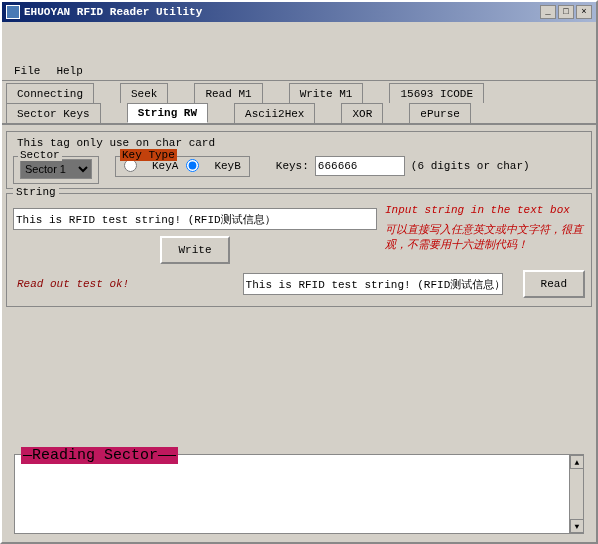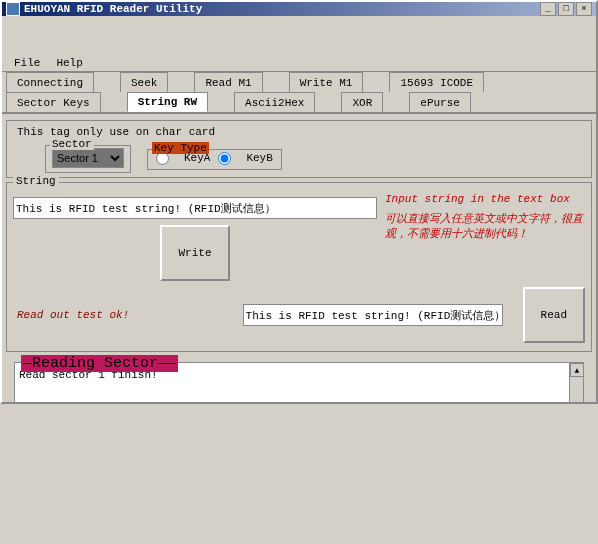--- a/index.html
+++ b/index.html
@@ -105,24 +105,23 @@
     .group-box {
       border: 1px solid #888;
       margin: 4px 0;
       padding: 4px 6px;
       background: #d4d0c8;
       position: relative;
     }
     
     .sector-row {
       display: flex;
-      align-items: center;
+      align-items: flex-start;
       gap: 16px;
       margin-top: 6px;
-      margin-left: 32px;
     }
     .sector-group {
       border: 1px solid #888;
       padding: 2px 6px 4px 6px;
       position: relative;
       display: inline-flex;
       align-items: center;
     }
     .sector-group-title {
       position: absolute;
@@ -229,21 +228,21 @@
     }
     .write-btn-row {
       display: flex;
       justify-content: center;
       margin-top: 6px;
     }
     .btn {
       background: #d4d0c8;
       border: 2px solid;
       border-color: #ffffff #888888 #888888 #ffffff;
-      padding: 20px 16px;
+      padding: 6px 16px;
       font-size: 11px;
       cursor: pointer;
       font-family: "Courier New", Courier, monospace;
     }
     .read-row {
       display: flex;
       gap: 20px;
       align-items: center;
       margin-top: 6px;
     }
@@ -297,21 +296,21 @@
       align-items: center;
       justify-content: center;
       font-size: 8px;
       cursor: pointer;
     }
     
     .window {
       border: 2px solid;
       border-color: #ffffff #888 #888 #ffffff;
       width: 598px;
-      height: 404px;
+      height: 544px;
       display: flex;
       flex-direction: column;
       overflow: hidden;
     }
     .content-area {
       flex: 1;
       padding: 2px 4px;
     }
     .bottom-section {
       position: relative;
@@ -378,20 +377,25 @@
           <label class="radio-label">
             <input type="radio" name="keytype" value="KeyA" style="">
             <span>KeyA</span>
           </label>
           <label class="radio-label">
             <input type="radio" name="keytype" value="KeyB" checked="" style="">
             <span>KeyB</span>
           </label>
         </div>
 
+        <div class="keys-area">
+          <span class="keys-label">Keys:</span>
+          <input class="keys-input" type="text" value="666666" style="">
+          <span class="keys-hint">(6 digits or char)</span>
+        </div>
       </div>
     </div>
 
     <div class="string-group">
       <span class="string-group-title">String</span>
 
       <div class="string-row">
         <div class="string-left">
           <input class="string-input" type="text" value="This is RFID test string! (RFID测试信息）" style="">
           <div class="write-btn-row">
@@ -408,20 +412,19 @@
         <span class="read-result-text">Read out test ok!</span>
         <input class="string-input" type="text" style="margin-top: 0px; width: 260px;" value="This is RFID test string! (RFID测试信息）">
         <button class="btn">Read</button>
       </div>
     </div>
   </div>
 
   <div class="bottom-section">
     <div class="reading-area">
       <span class="reading-title">—Reading Sector——</span>
-      <div class="reading-text">Read sector 1 finish!</div>
       <div class="scroll-right">
         <div class="scroll-btn">▲</div>
         <div class="scroll-btn">▼</div>
       </div>
     </div>
   </div>
 </div>
 
 </body></html>

